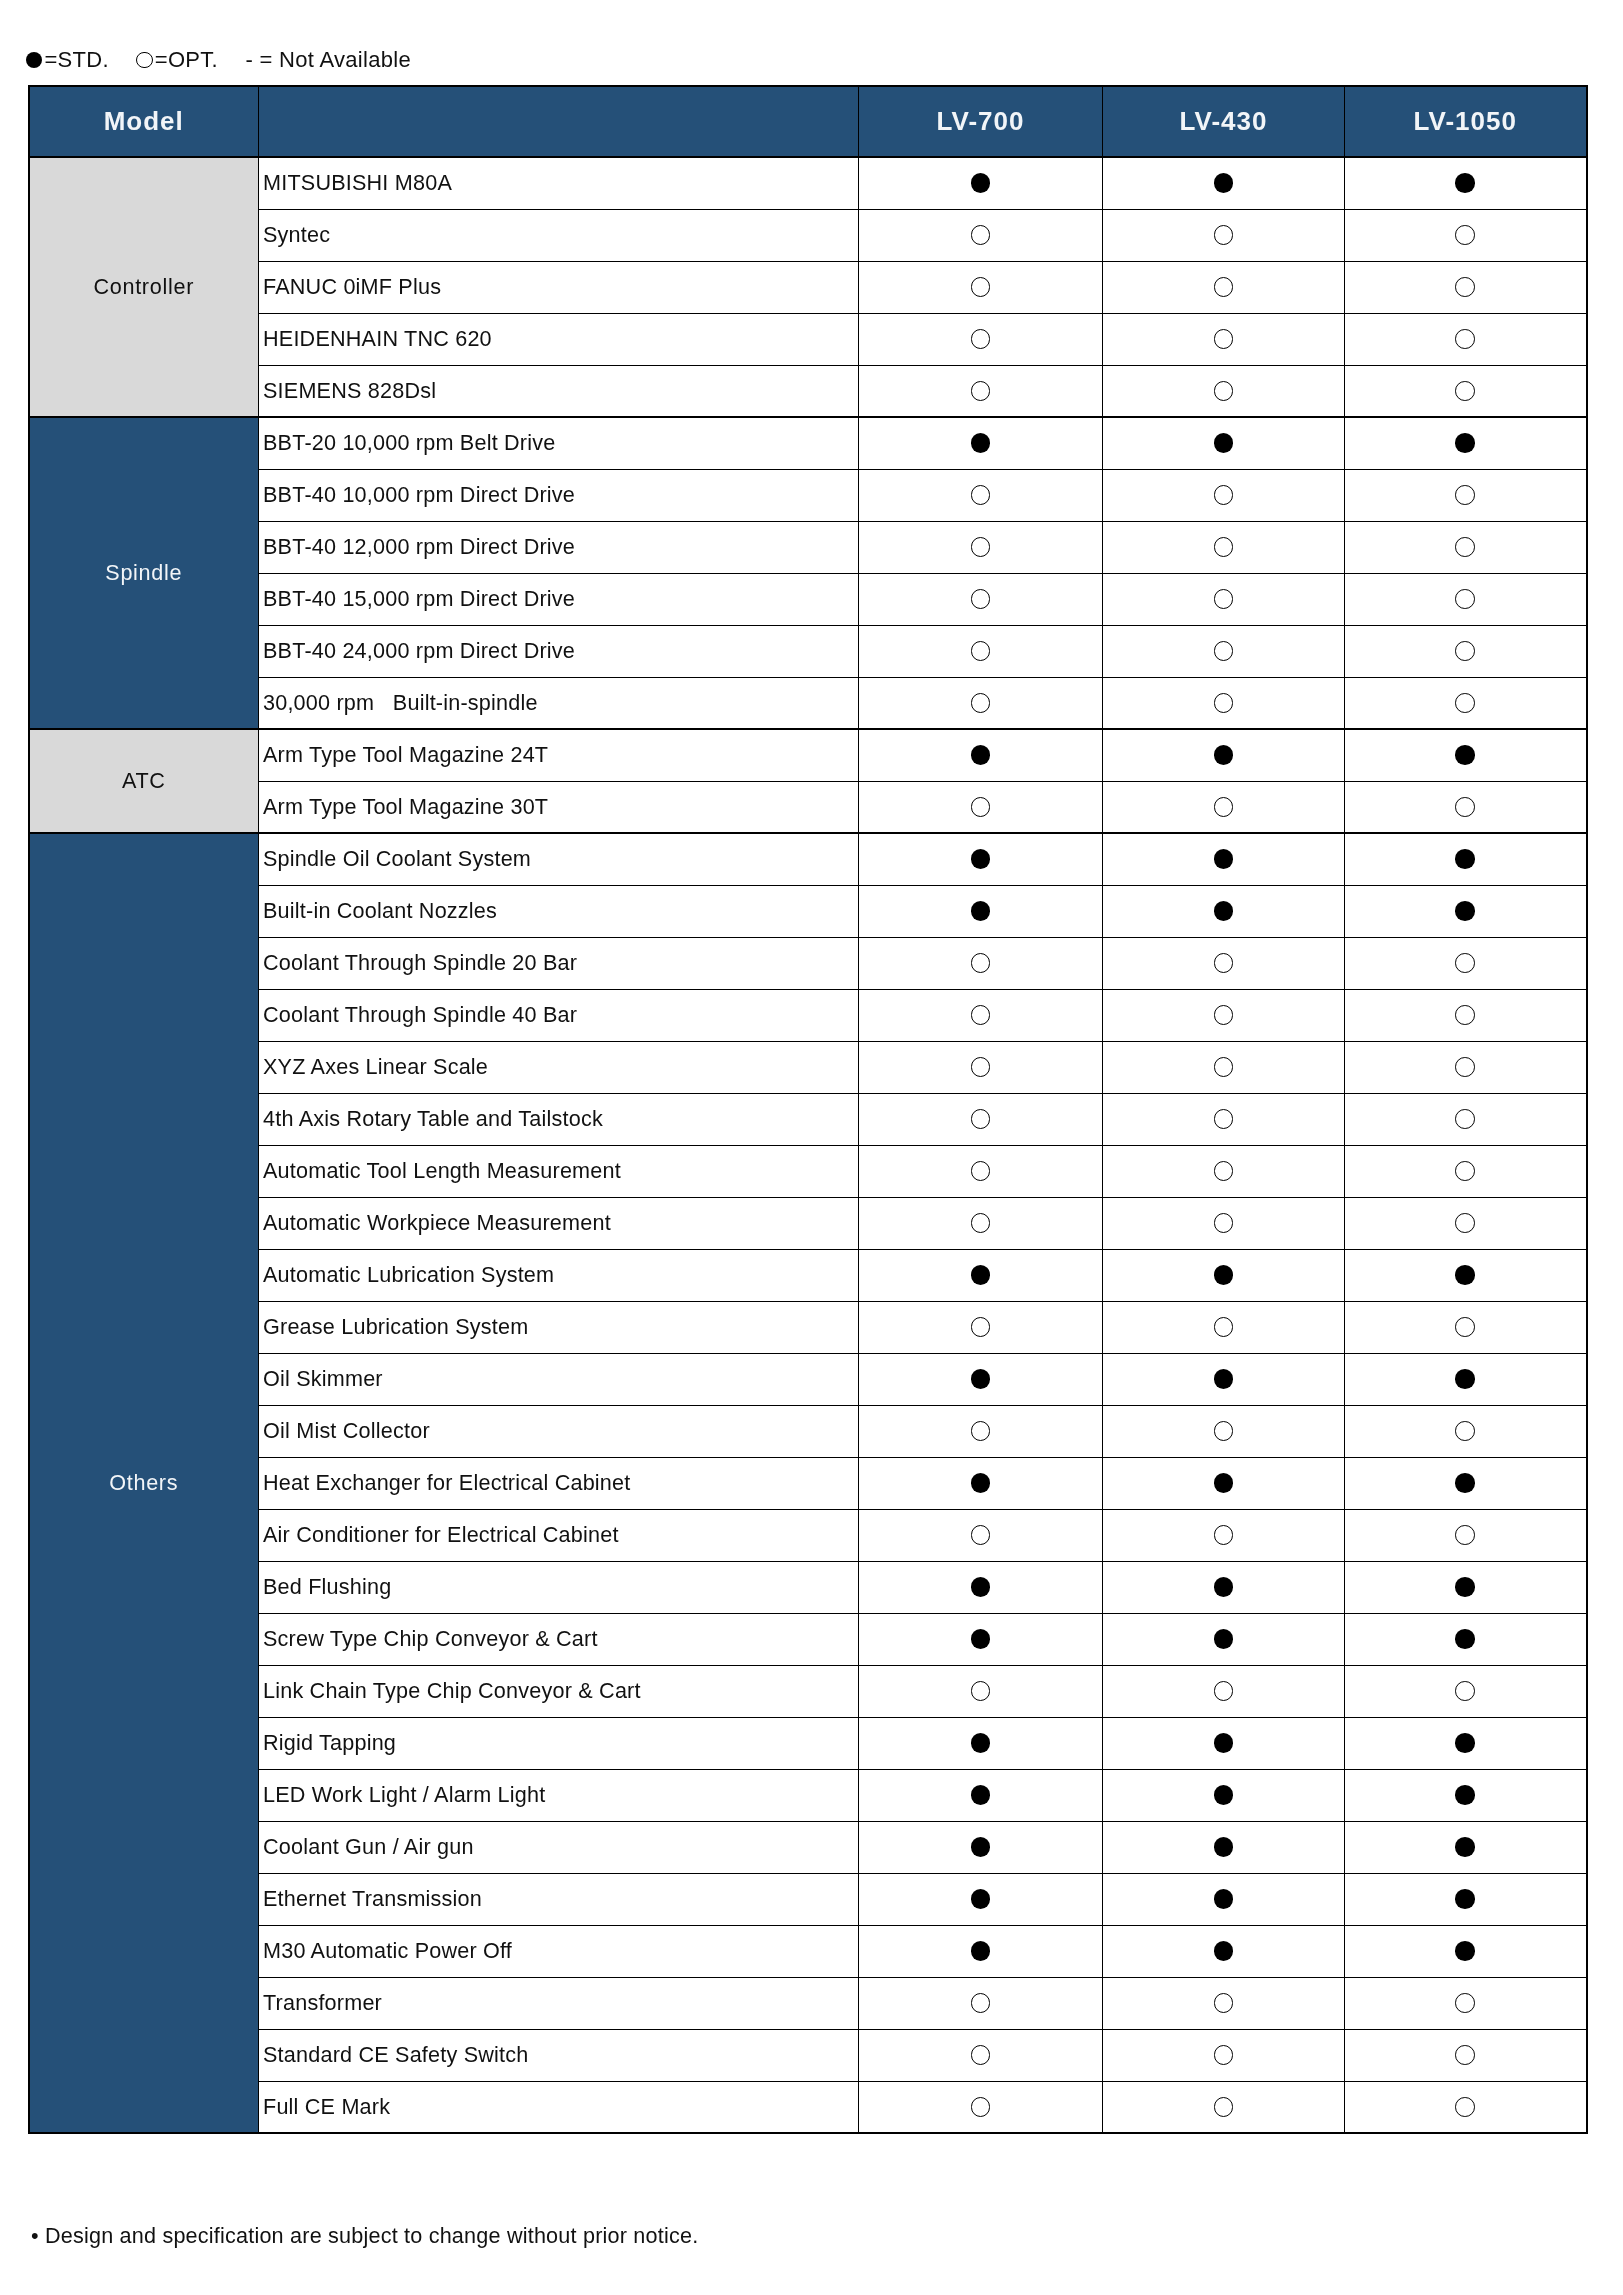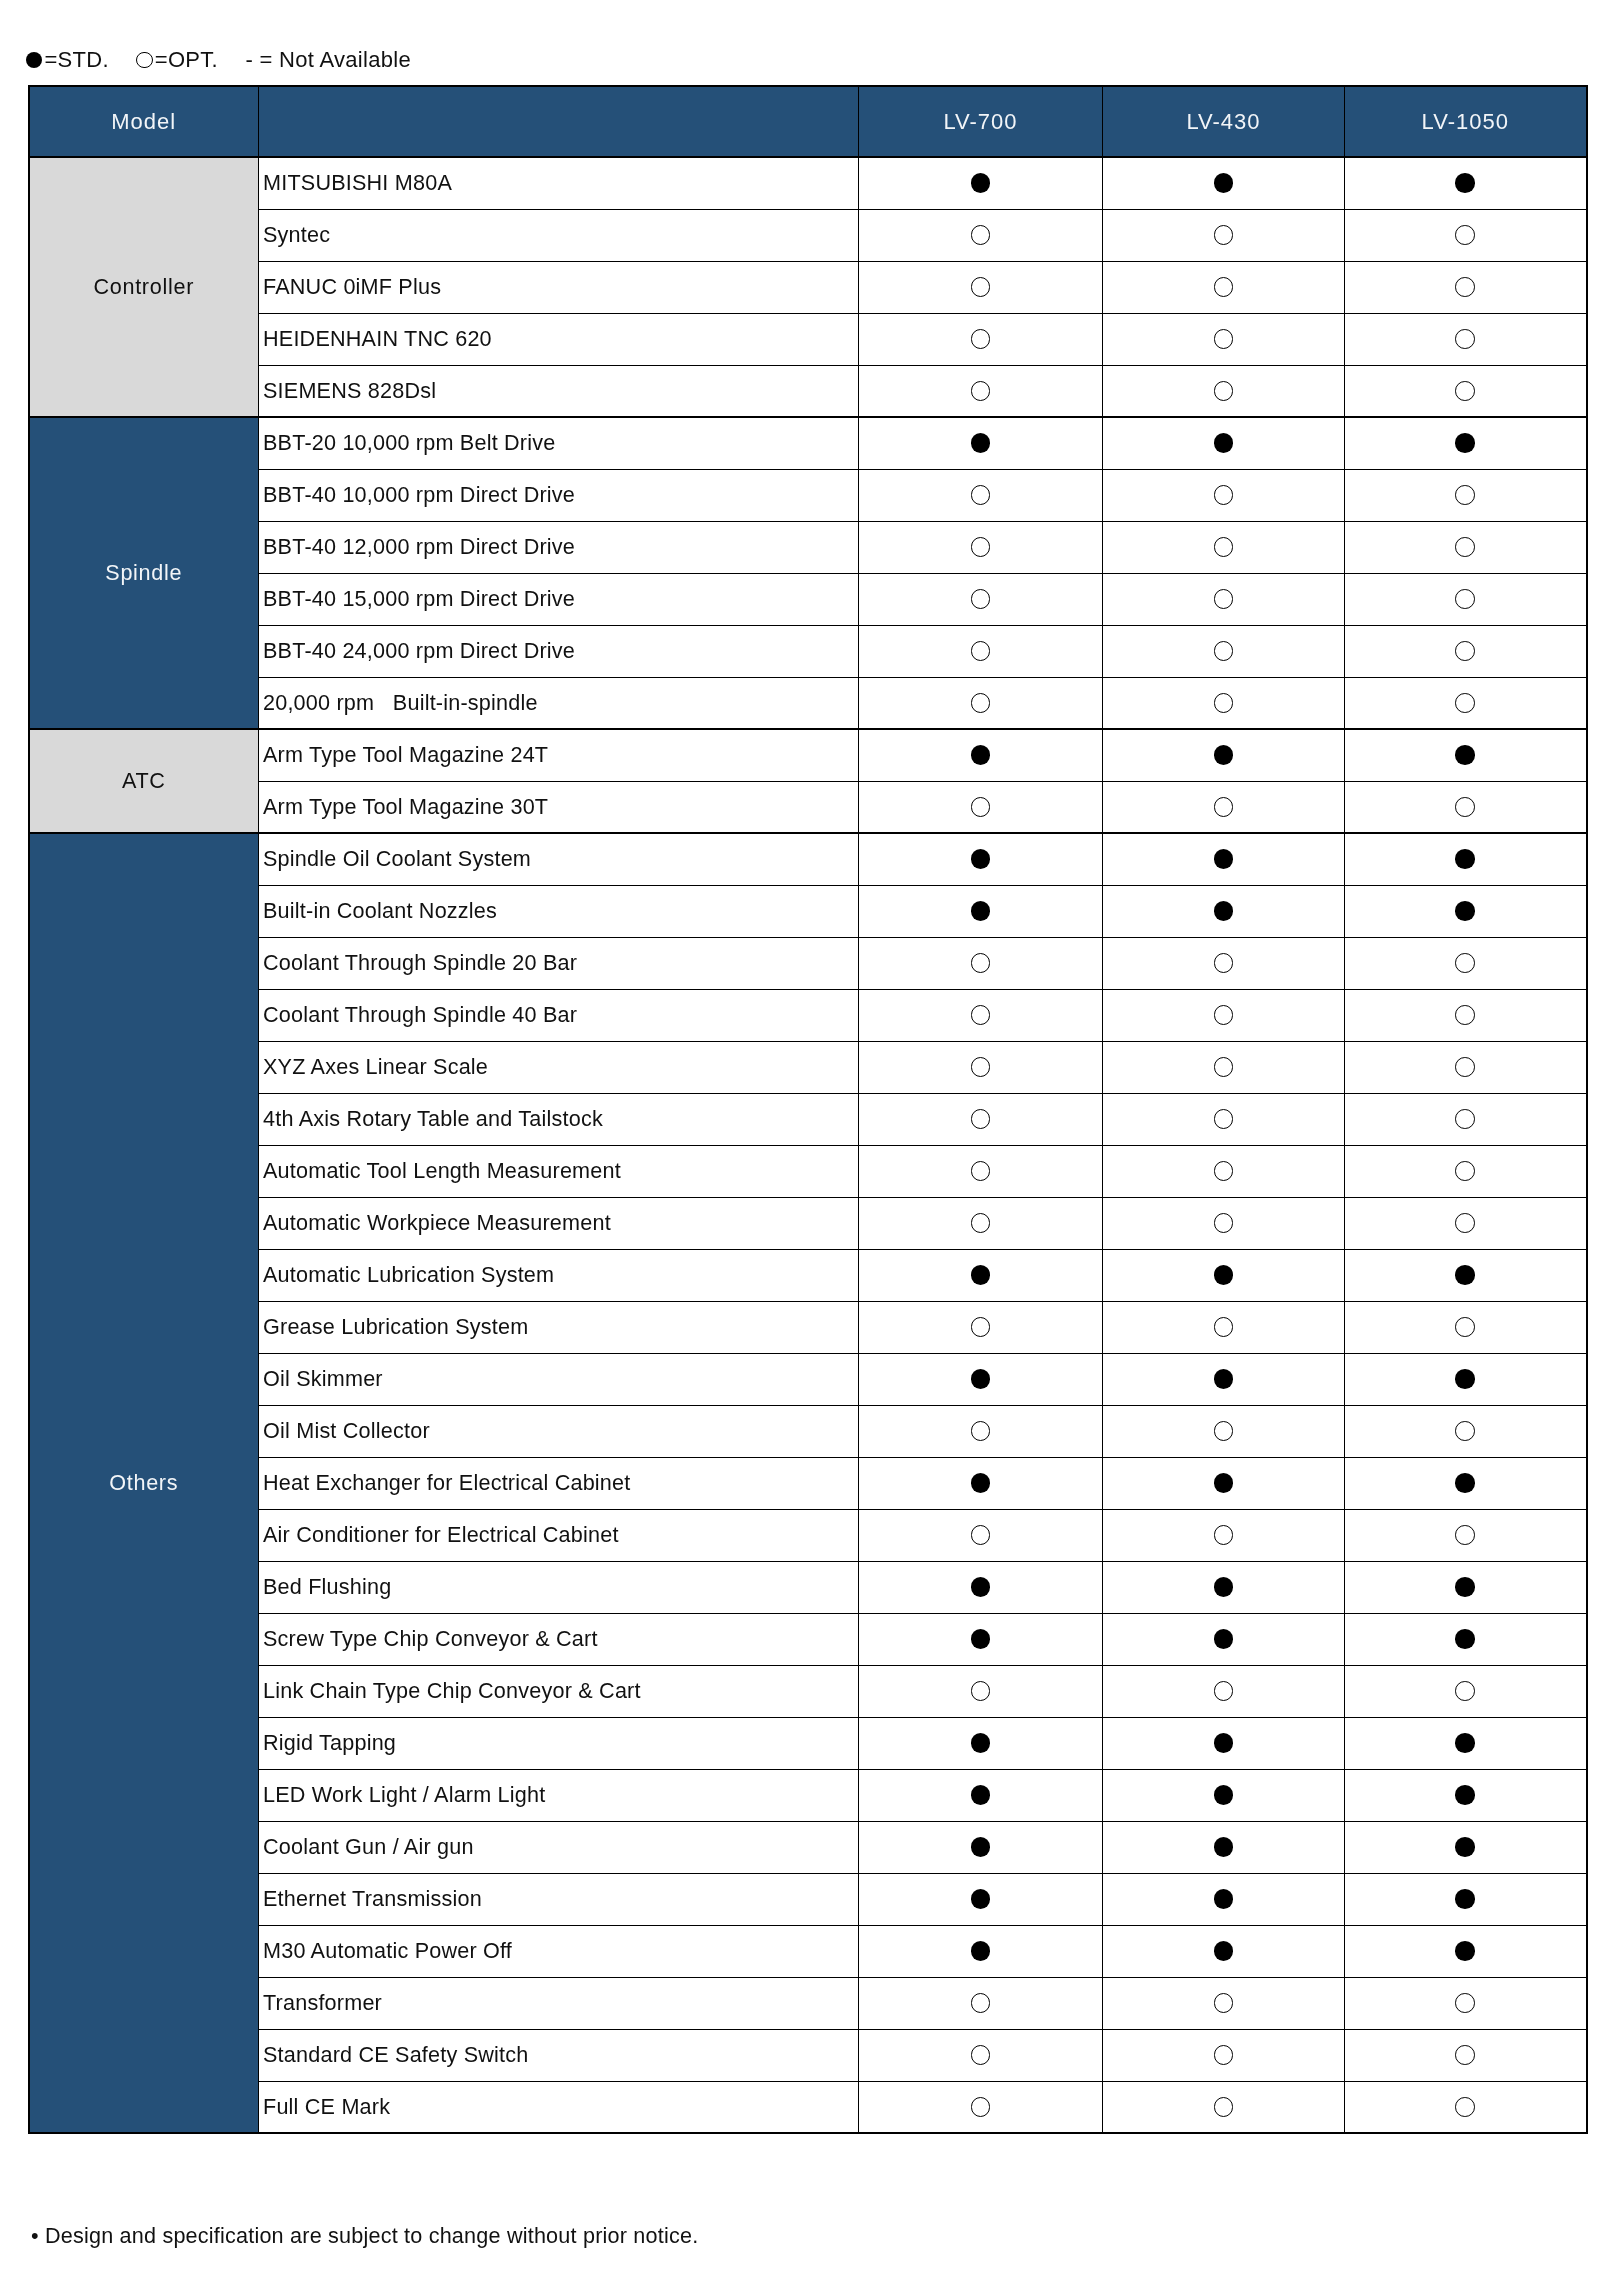--- a/index.html
+++ b/index.html
@@ -52,22 +52,22 @@
     border: 2.6px solid #000;
   }
   .spec th, .spec td {
     border: 1.3px solid #000;
     padding: 0;
   }
   .spec thead th {
     height: 69px;
     background: #255078;
     color: #f2f5f8;
-    font-weight: normal;
-    font-size: 22px;
+    font-weight: bold;
+    font-size: 26px;
     letter-spacing: 1px;
     text-align: center;
     vertical-align: middle;
     border-bottom: 2.6px solid #000;
   }
   .spec tbody tr { height: 52px; }
   td.cat {
     text-align: center;
     vertical-align: middle;
     font-size: 21.6px;
@@ -200,21 +200,21 @@
         <td class="val"><span class="dot dot-opt"></span></td>
         <td class="val"><span class="dot dot-opt"></span></td>
       </tr>
       <tr>
         <td class="feature">BBT-40 24,000 rpm Direct Drive</td>
         <td class="val"><span class="dot dot-opt"></span></td>
         <td class="val"><span class="dot dot-opt"></span></td>
         <td class="val"><span class="dot dot-opt"></span></td>
       </tr>
       <tr>
-        <td class="feature">20,000 rpm   Built-in-spindle</td>
+        <td class="feature">30,000 rpm   Built-in-spindle</td>
         <td class="val"><span class="dot dot-opt"></span></td>
         <td class="val"><span class="dot dot-opt"></span></td>
         <td class="val"><span class="dot dot-opt"></span></td>
       </tr>
       <tr class="section-start">
         <td rowspan="2" class="cat cat-gray">ATC</td>
         <td class="feature">Arm Type Tool Magazine 24T</td>
         <td class="val"><span class="dot dot-std"></span></td>
         <td class="val"><span class="dot dot-std"></span></td>
         <td class="val"><span class="dot dot-std"></span></td>

